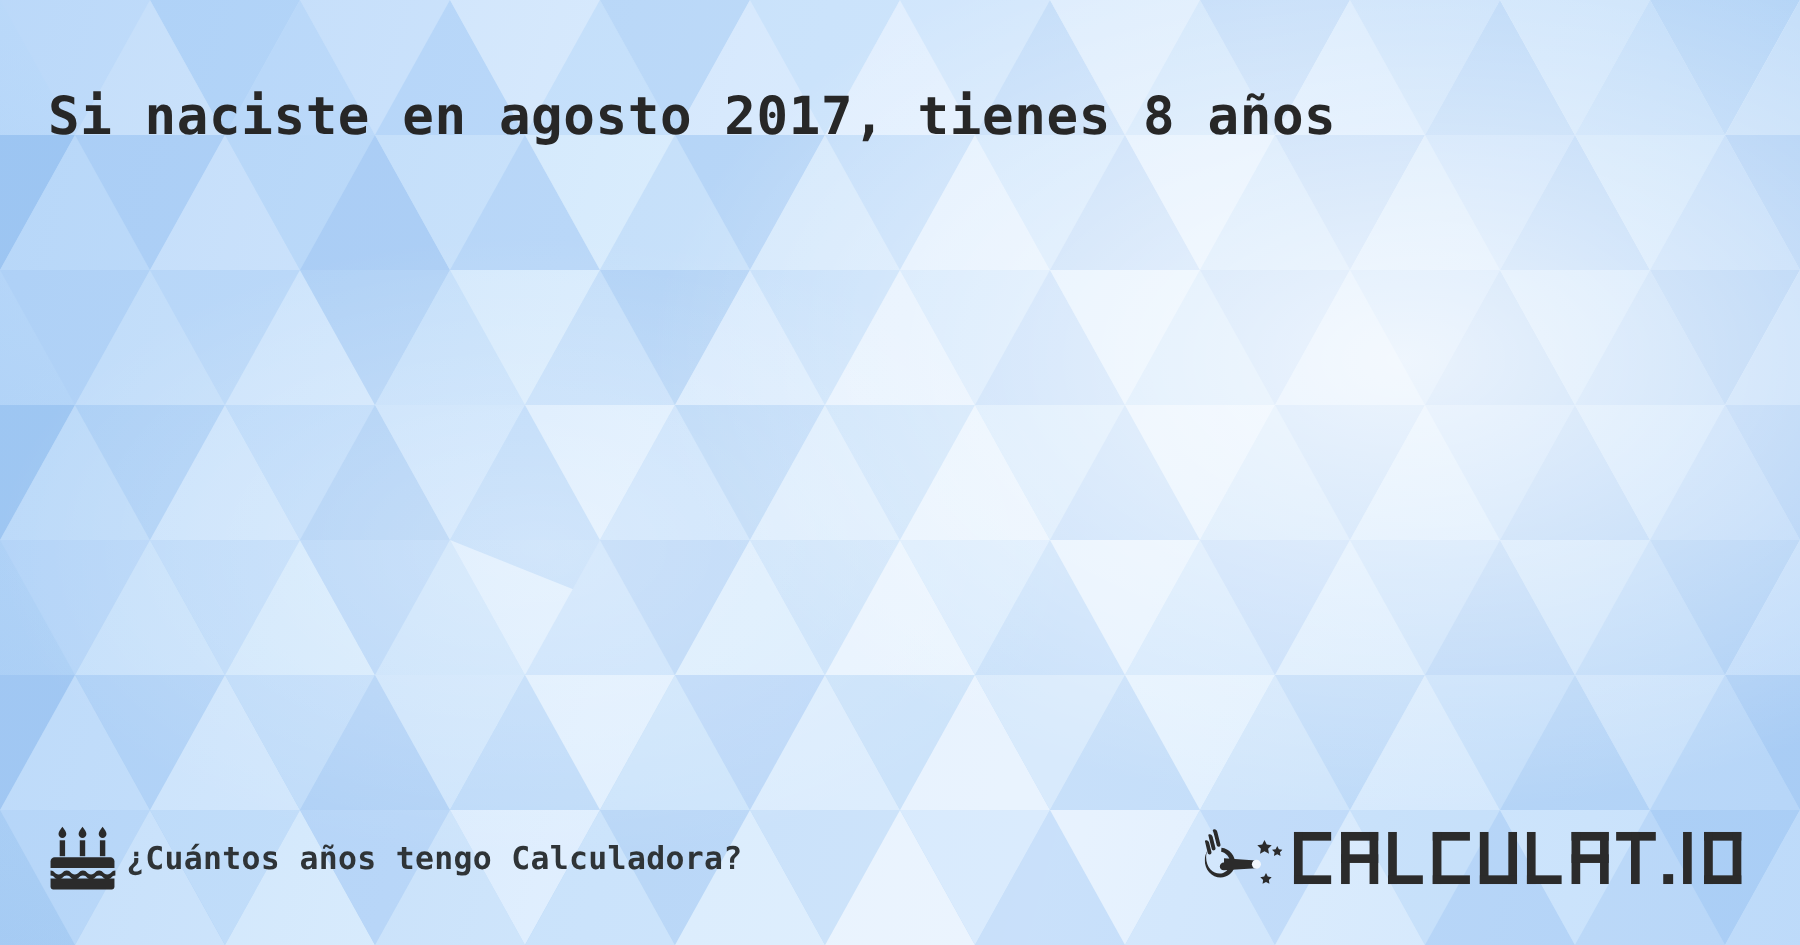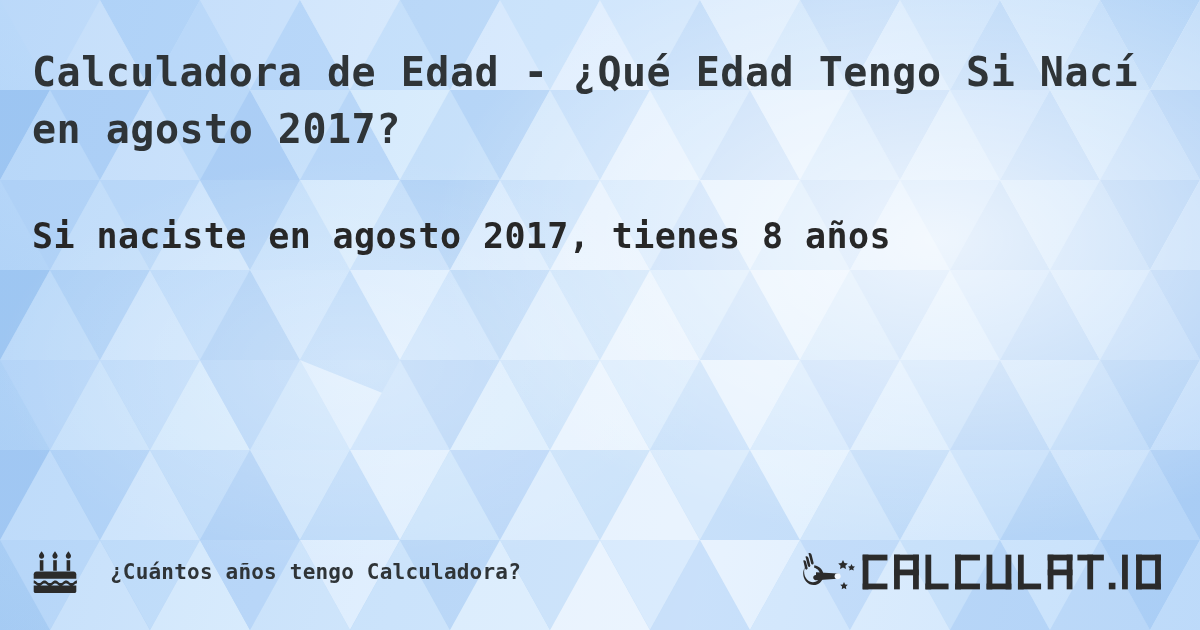--- a/index.html
+++ b/index.html
@@ -95,21 +95,21 @@
     bottom: 30px;
     height: 56px;
     display: flex;
     align-items: center;
     justify-content: space-between;
     z-index: 3;
   }
   .footer-left {
     display: flex;
     align-items: center;
-    gap: 32px;
+    gap: 6px;
   }
   .cake-icon {
     display: block;
     width: 46px;
     height: 44px;
     flex: 0 0 auto;
   }
   .footer-label {
     font-family: "DejaVu Sans Mono", "Liberation Mono", monospace;
     font-weight: bold;
@@ -333,21 +333,20 @@
       <polygon points="1050,630 1150,630 1100,540" fill="#bdd9f8"></polygon>
       <polygon points="1100,540 1200,540 1150,630" fill="#abcef5"></polygon>
       <polygon points="1150,630 1250,630 1200,540" fill="#c4defa"></polygon>
     </g>
   </svg>
 
   <div id="bg-glow"></div>
 
   <div id="content">
 
-    <h1 class="title">Calculadora de Edad - ¿Qué Edad Tengo Si Nací en agosto 2017?</h1>
 
 
     <p class="answer">Si naciste en agosto 2017, tienes 8 años</p>
 
   </div>
 
   <div class="footer">
 
     <div class="footer-left">
       <svg class="cake-icon" viewBox="0 0 46 44" xmlns="http://www.w3.org/2000/svg" fill="#2b2b2b">

